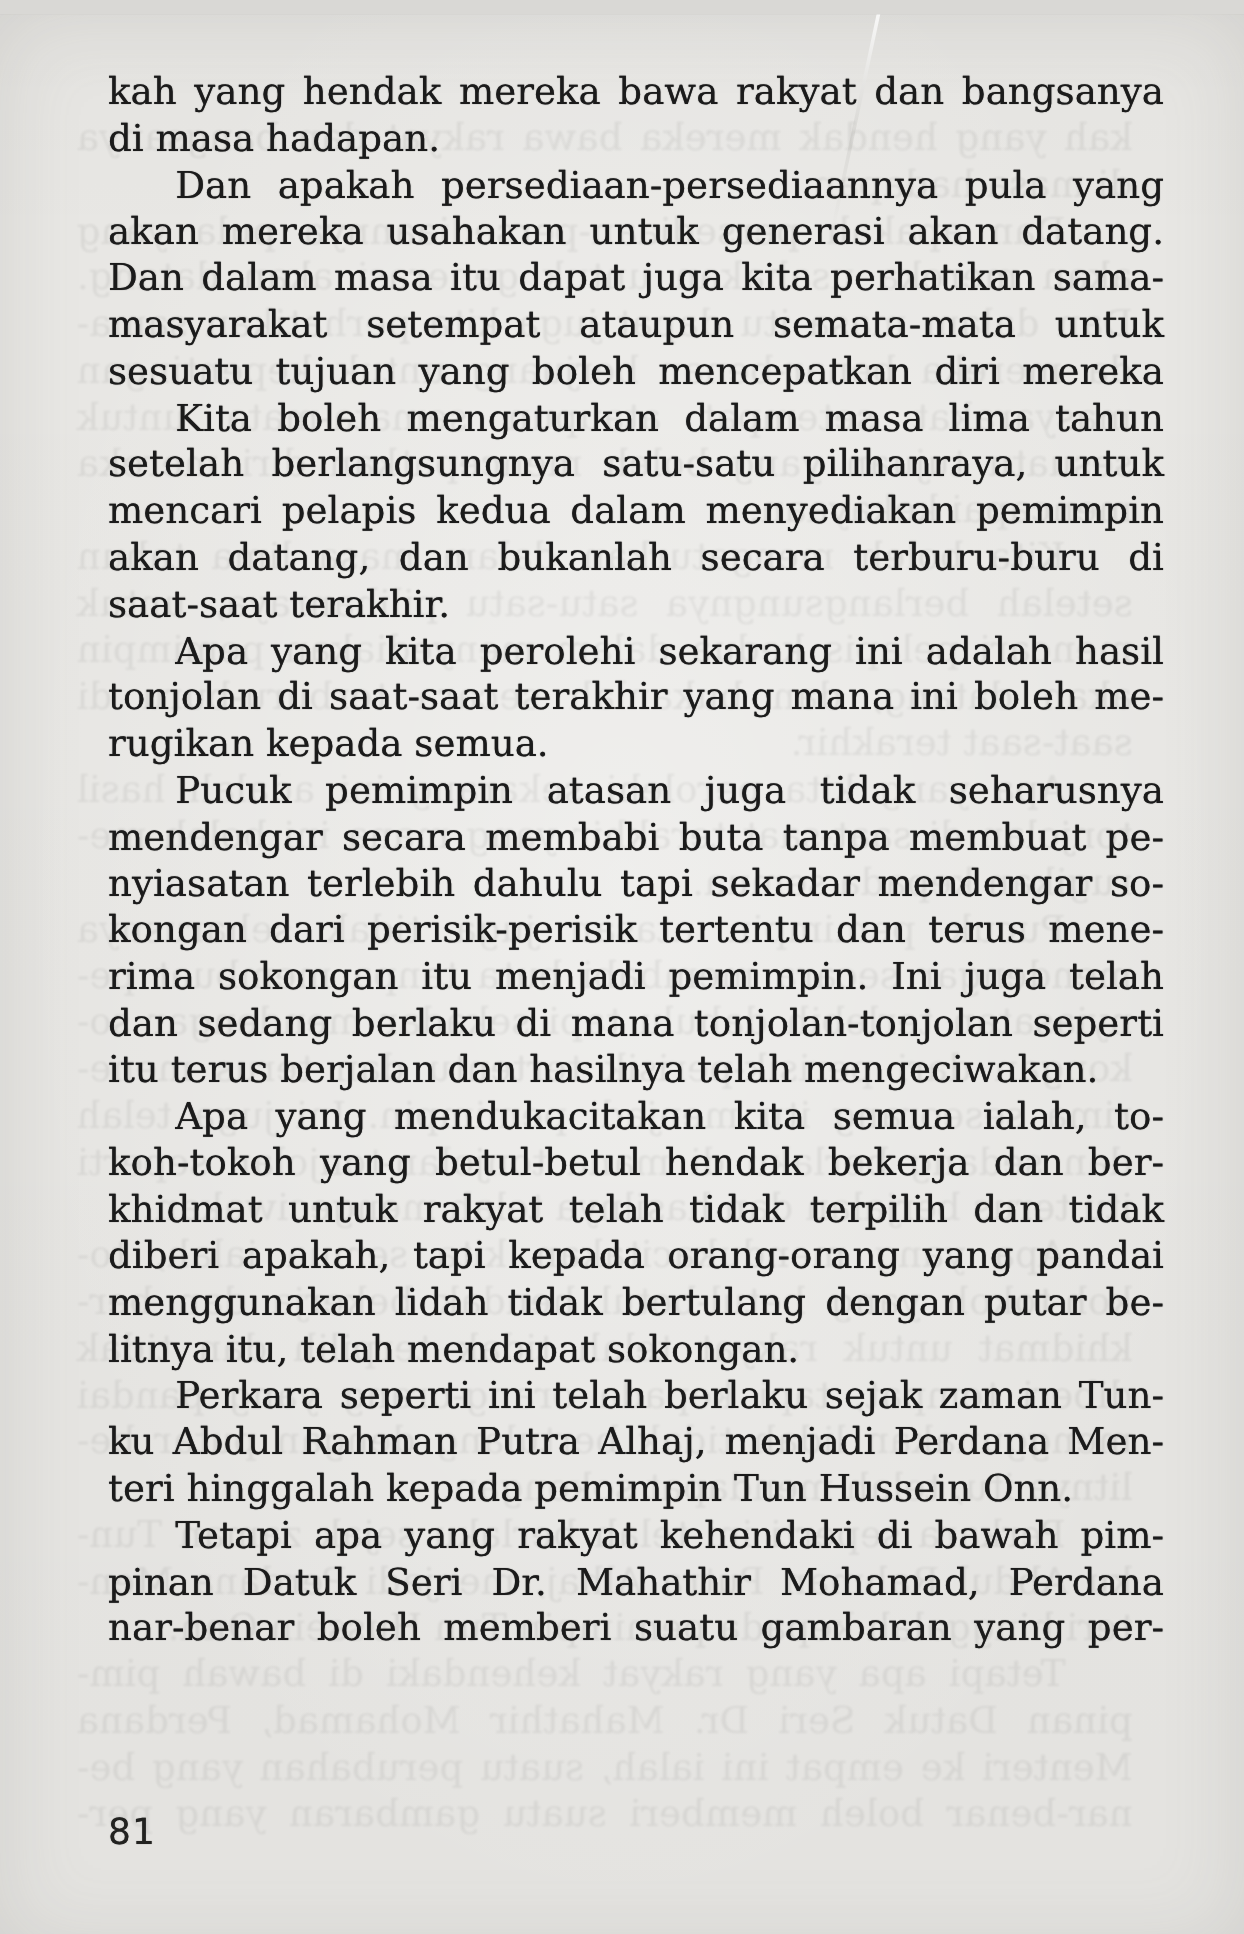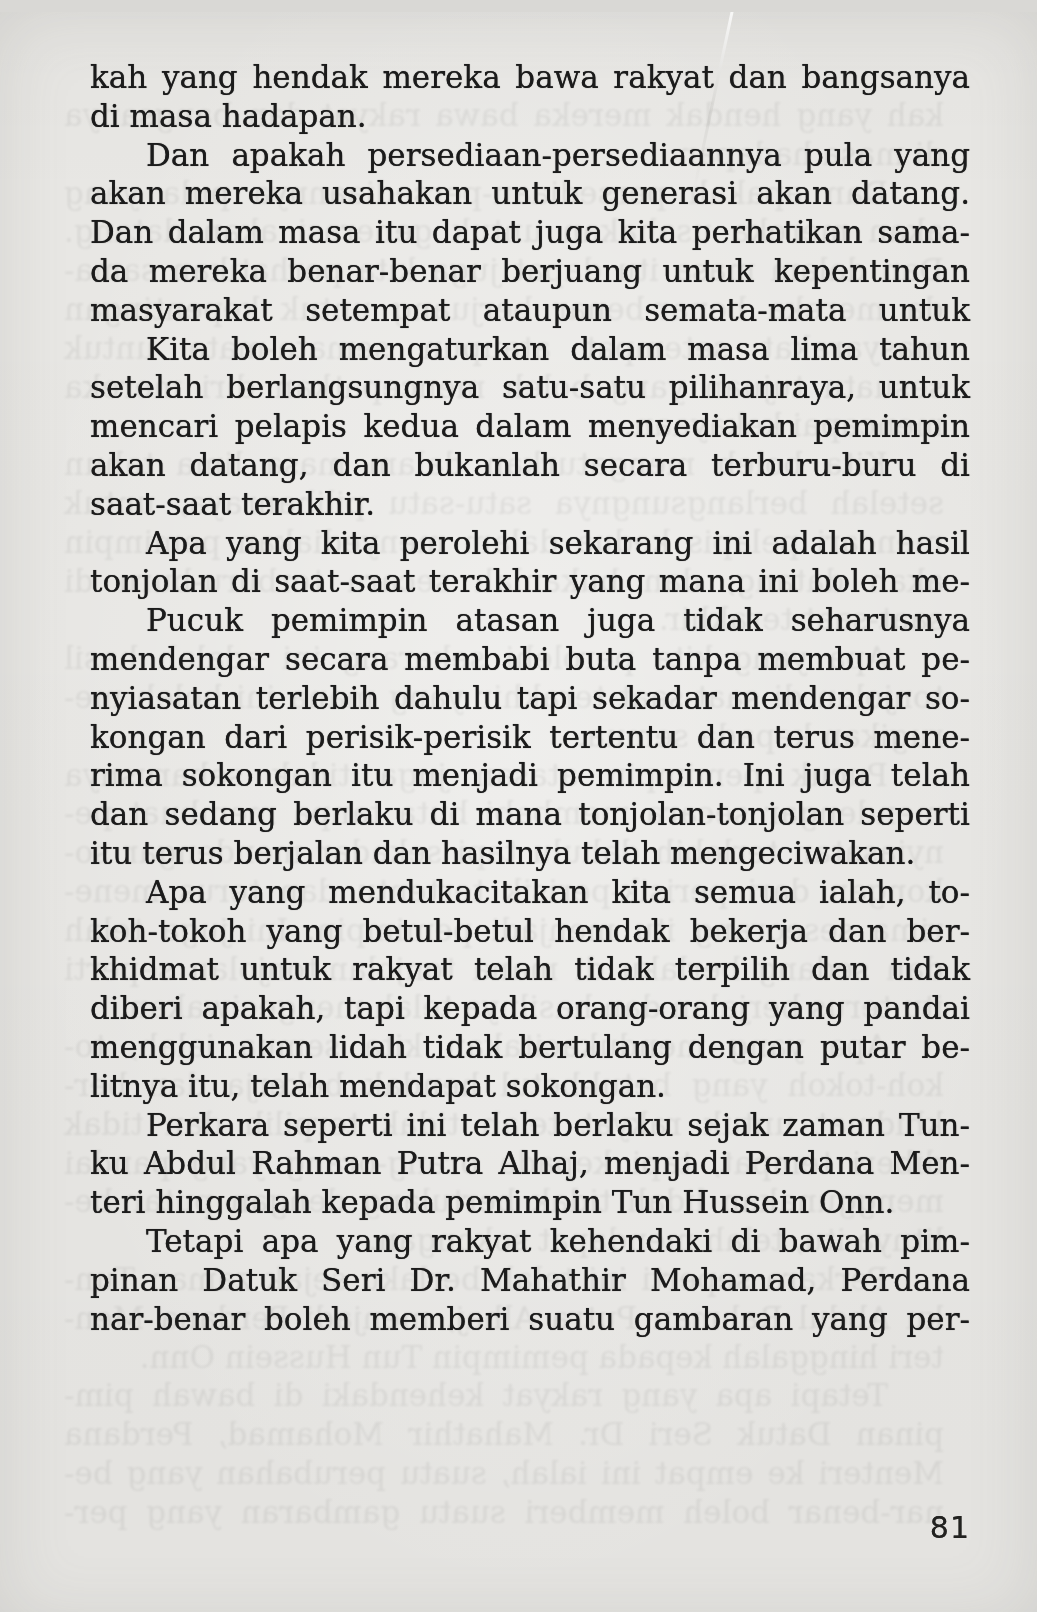--- a/index.html
+++ b/index.html
@@ -43,21 +43,21 @@
     text-align:justify;
     text-align-last:justify;
     text-shadow:0 0 0.7px rgba(22,22,22,0.85);
   }
   .line.indent{ text-indent:56px; }
   .line.end{ text-align-last:left; }
   .bleed .line{ text-shadow:none; }
   .page-number{
     position:absolute;
     left:90px;top:1498px;width:880px;
-    text-align:right;
+    text-align:left;
     font-family:"DejaVu Sans", sans-serif;
     font-size:30px;
     letter-spacing:1px;
     color:#222220;
     text-shadow:0 0 0.6px rgba(22,22,22,0.8);
   }
   .crease{
     position:absolute;
     left:712px;top:-8px;
     width:3px;height:190px;
@@ -110,29 +110,30 @@
       <div class="line">pinan Datuk Seri Dr. Mahathir Mohamad, Perdana</div>
       <div class="line">Menteri ke empat ini ialah, suatu perubahan yang be-</div>
       <div class="line">nar-benar boleh memberi suatu gambaran yang per-</div>
     </div>
   <div class="text-block">
       <div class="line">kah yang hendak mereka bawa rakyat dan bangsanya</div>
       <div class="line end">di masa hadapan.</div>
       <div class="line indent">Dan apakah persediaan-persediaannya pula yang</div>
       <div class="line">akan mereka usahakan untuk generasi akan datang.</div>
       <div class="line">Dan dalam masa itu dapat juga kita perhatikan sama-</div>
-      <div class="line">da mereka benar-benar berjuang untuk kepentingan</div>
       <div class="line">masyarakat setempat ataupun semata-mata untuk</div>
+      <div class="line">sesuatu tujuan yang boleh mencepatkan diri mereka</div>
       <div class="line indent">Kita boleh mengaturkan dalam masa lima tahun</div>
       <div class="line">setelah berlangsungnya satu-satu pilihanraya, untuk</div>
       <div class="line">mencari pelapis kedua dalam menyediakan pemimpin</div>
       <div class="line">akan datang, dan bukanlah secara terburu-buru di</div>
       <div class="line end">saat-saat terakhir.</div>
       <div class="line indent">Apa yang kita perolehi sekarang ini adalah hasil</div>
       <div class="line">tonjolan di saat-saat terakhir yang mana ini boleh me-</div>
+      <div class="line end">rugikan kepada semua.</div>
       <div class="line indent">Pucuk pemimpin atasan juga tidak seharusnya</div>
       <div class="line">mendengar secara membabi buta tanpa membuat pe-</div>
       <div class="line">nyiasatan terlebih dahulu tapi sekadar mendengar so-</div>
       <div class="line">kongan dari perisik-perisik tertentu dan terus mene-</div>
       <div class="line">rima sokongan itu menjadi pemimpin. Ini juga telah</div>
       <div class="line">dan sedang berlaku di mana tonjolan-tonjolan seperti</div>
       <div class="line end">itu terus berjalan dan hasilnya telah mengeciwakan.</div>
       <div class="line indent">Apa yang mendukacitakan kita semua ialah, to-</div>
       <div class="line">koh-tokoh yang betul-betul hendak bekerja dan ber-</div>
       <div class="line">khidmat untuk rakyat telah tidak terpilih dan tidak</div>

